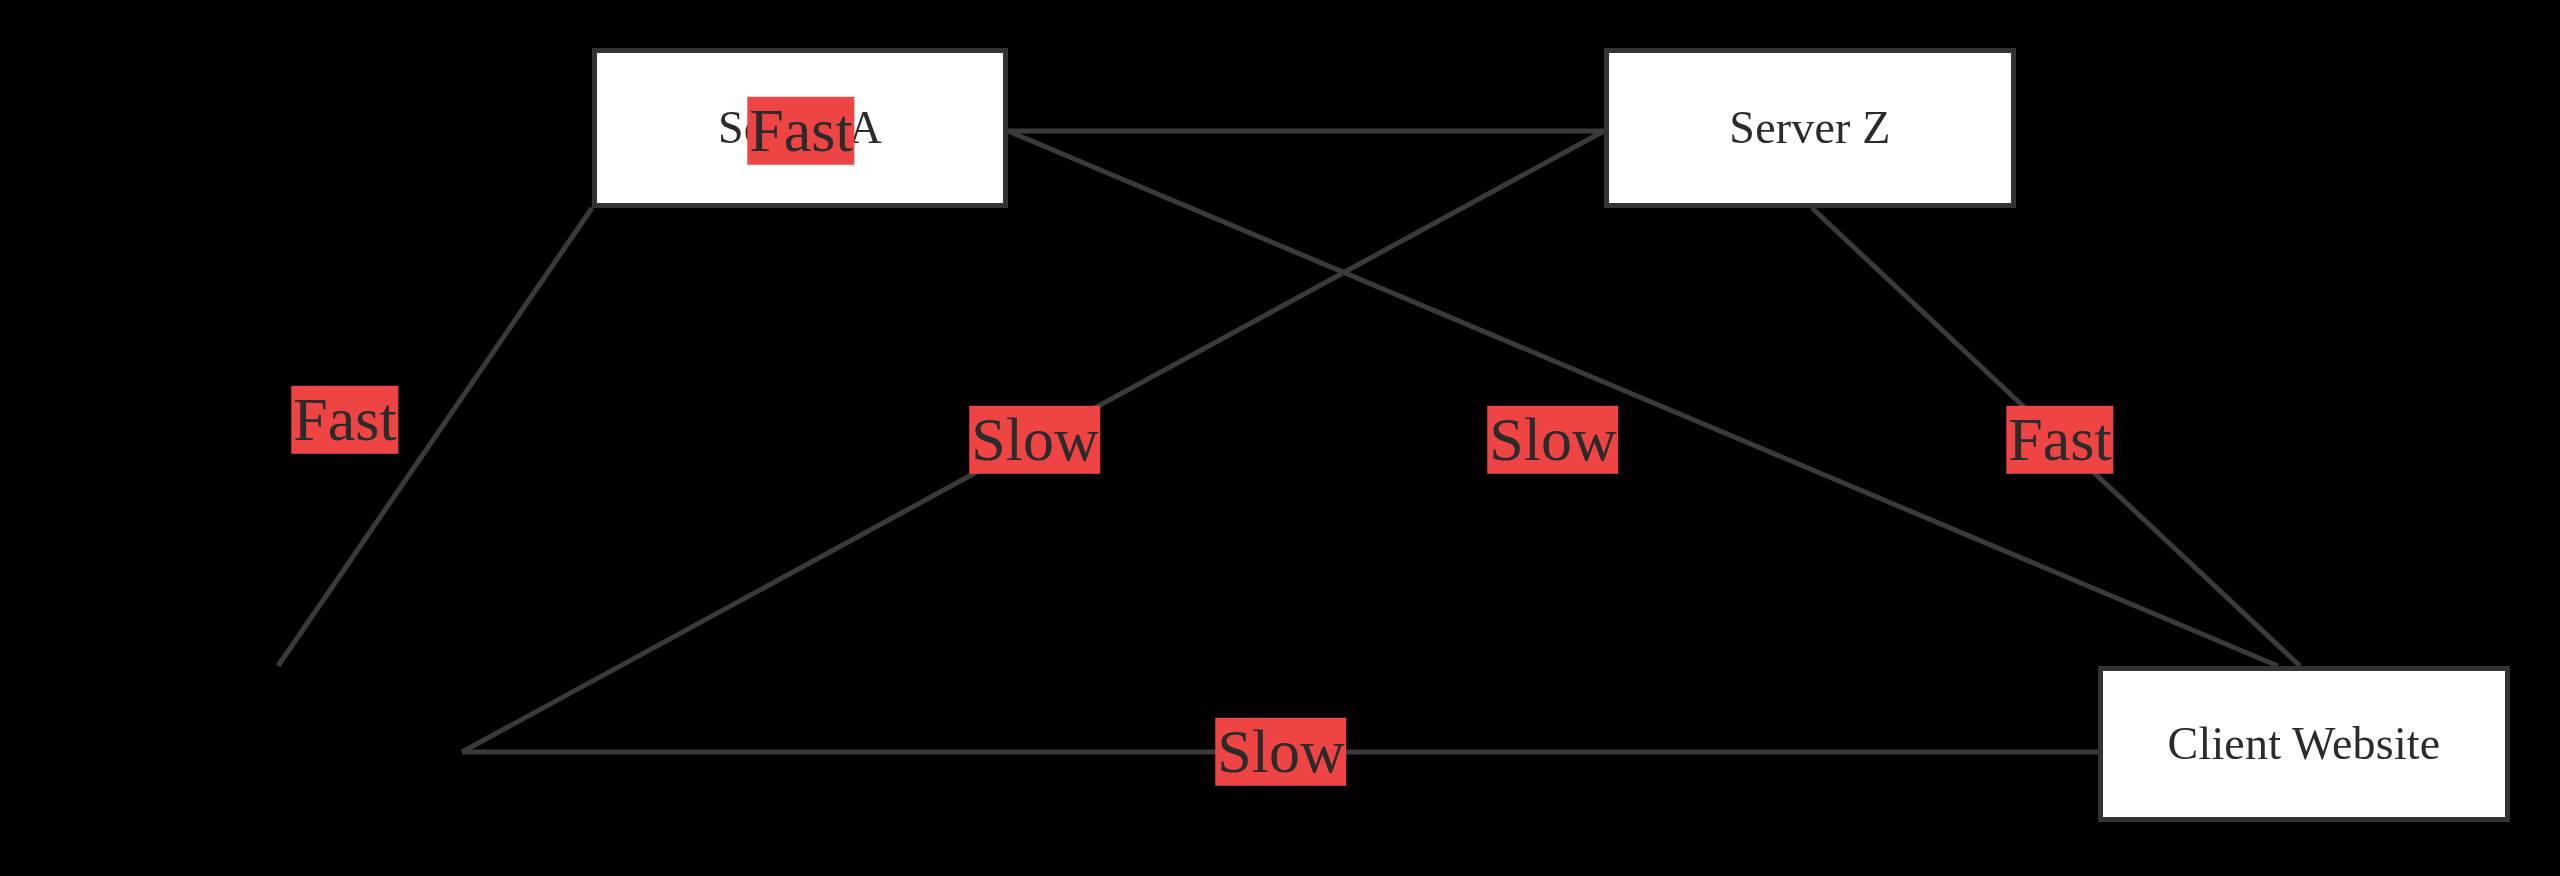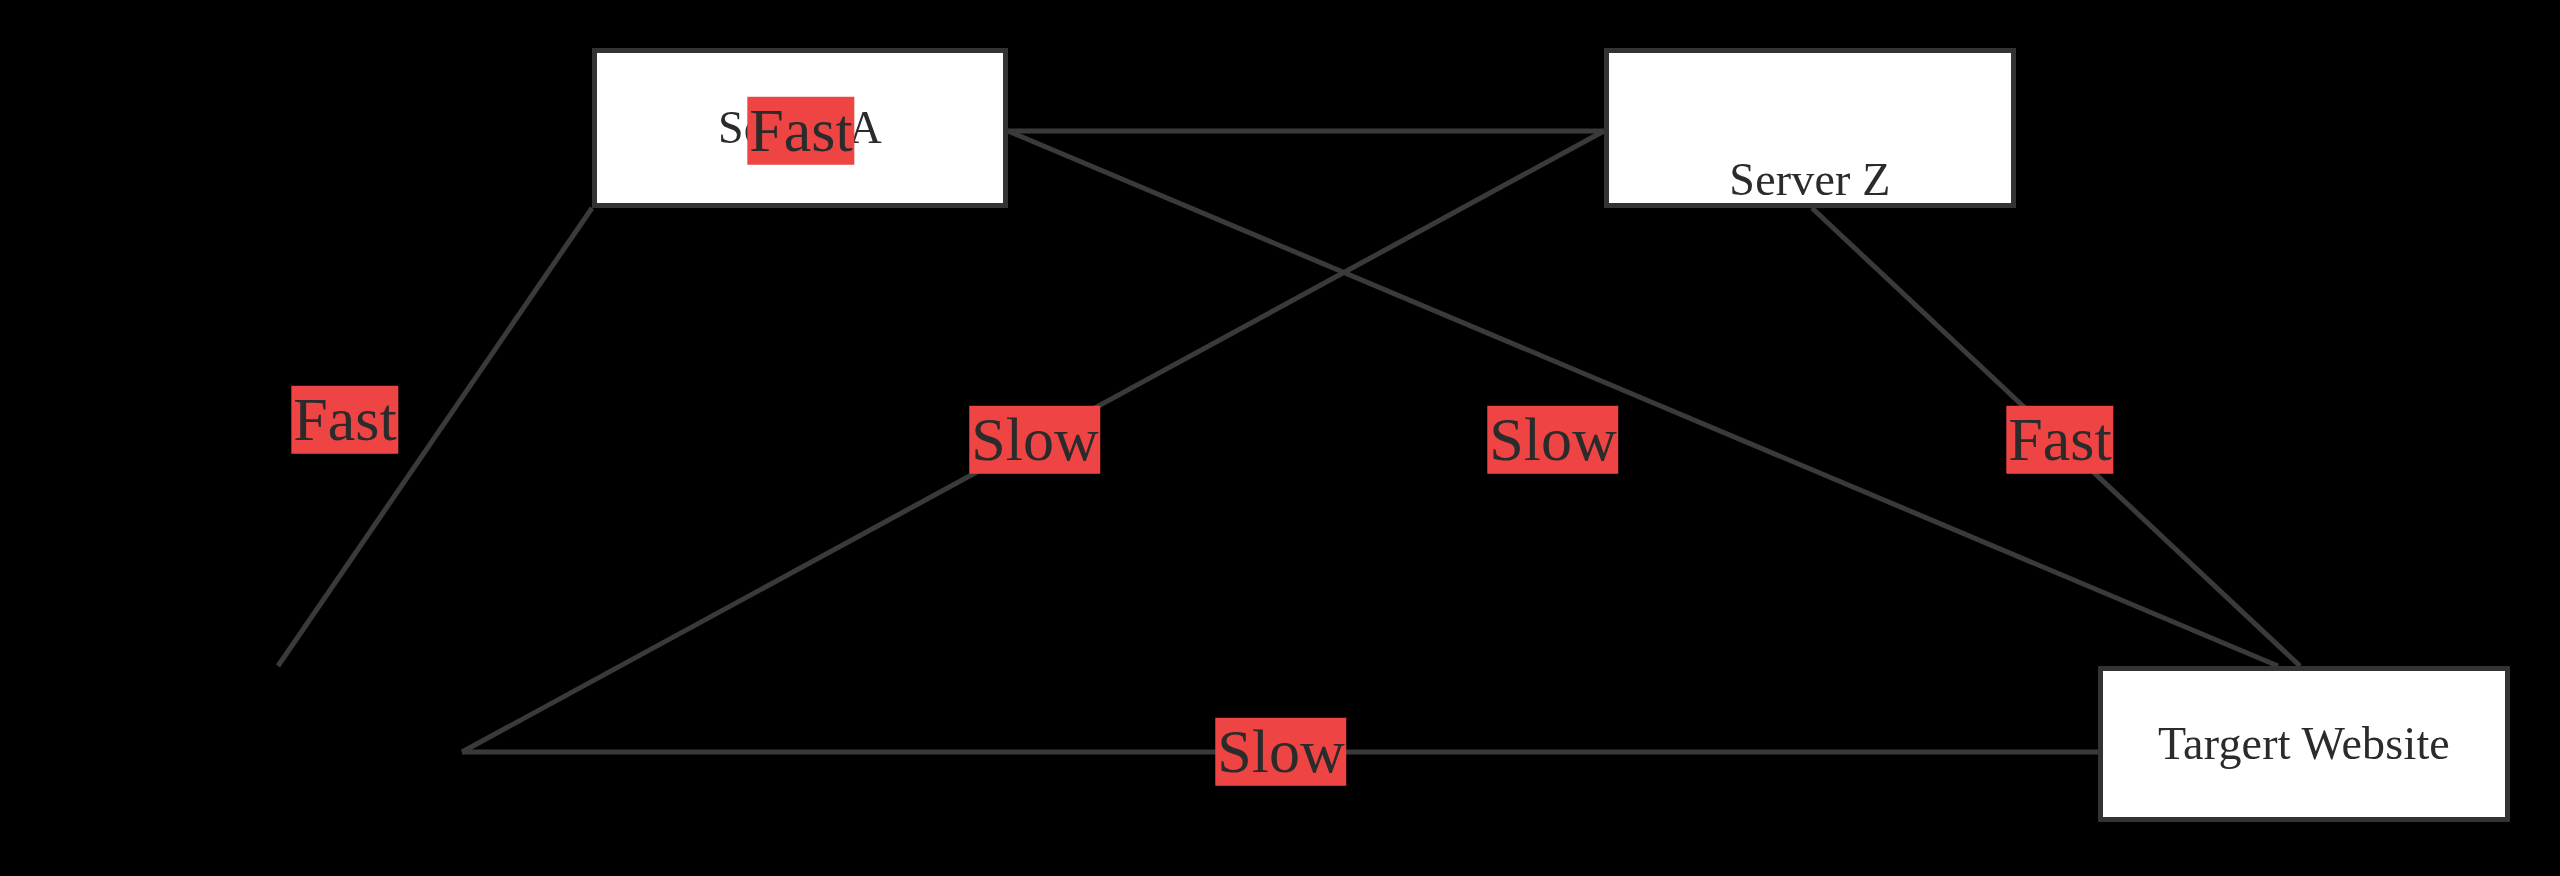--- a/index.html
+++ b/index.html
@@ -70,27 +70,27 @@
         <line x1="1008" y1="131" x2="2278" y2="666"></line>
         <line x1="1812" y1="208" x2="2300" y2="666"></line>
         <line x1="462" y1="752" x2="2098" y2="752"></line>
       </g>
   </svg>
 
   <div class="node-box" id="node-server-a" style="left: 592px; top: 48px; width: 416px; height: 160px;">
     <span class="node-label">Server A</span>
   </div>
 
-  <div class="node-box" id="node-server-z" style="left: 1604px; top: 48px; width: 412px; height: 160px; align-items: flex-end;">
+  <div class="node-box" id="node-server-z" style="left: 1604px; top: 48px; width: 412px; height: 160px;">
     <span class="node-label">Server Z</span>
   </div>
 
 
   <div class="node-box" id="node-target-website" style="left: 2098px; top: 666px; width: 412px; height: 156px;">
-    <span class="node-label">Targert Website</span>
+    <span class="node-label">Client Website</span>
   </div>
 
   <div class="edge-label" id="label-client-to-server-a" style="left: 345px; top: 420px;">Fast</div>
 
   <div class="edge-label" id="label-server-a-to-server-z" style="left: 801px; top: 131px;">Fast</div>
 
   <div class="edge-label" id="label-client-to-server-z" style="left: 1035px; top: 440px;">Slow</div>
 
   <div class="edge-label" id="label-server-a-to-target-website" style="left: 1553px; top: 440px;">Slow</div>
 

